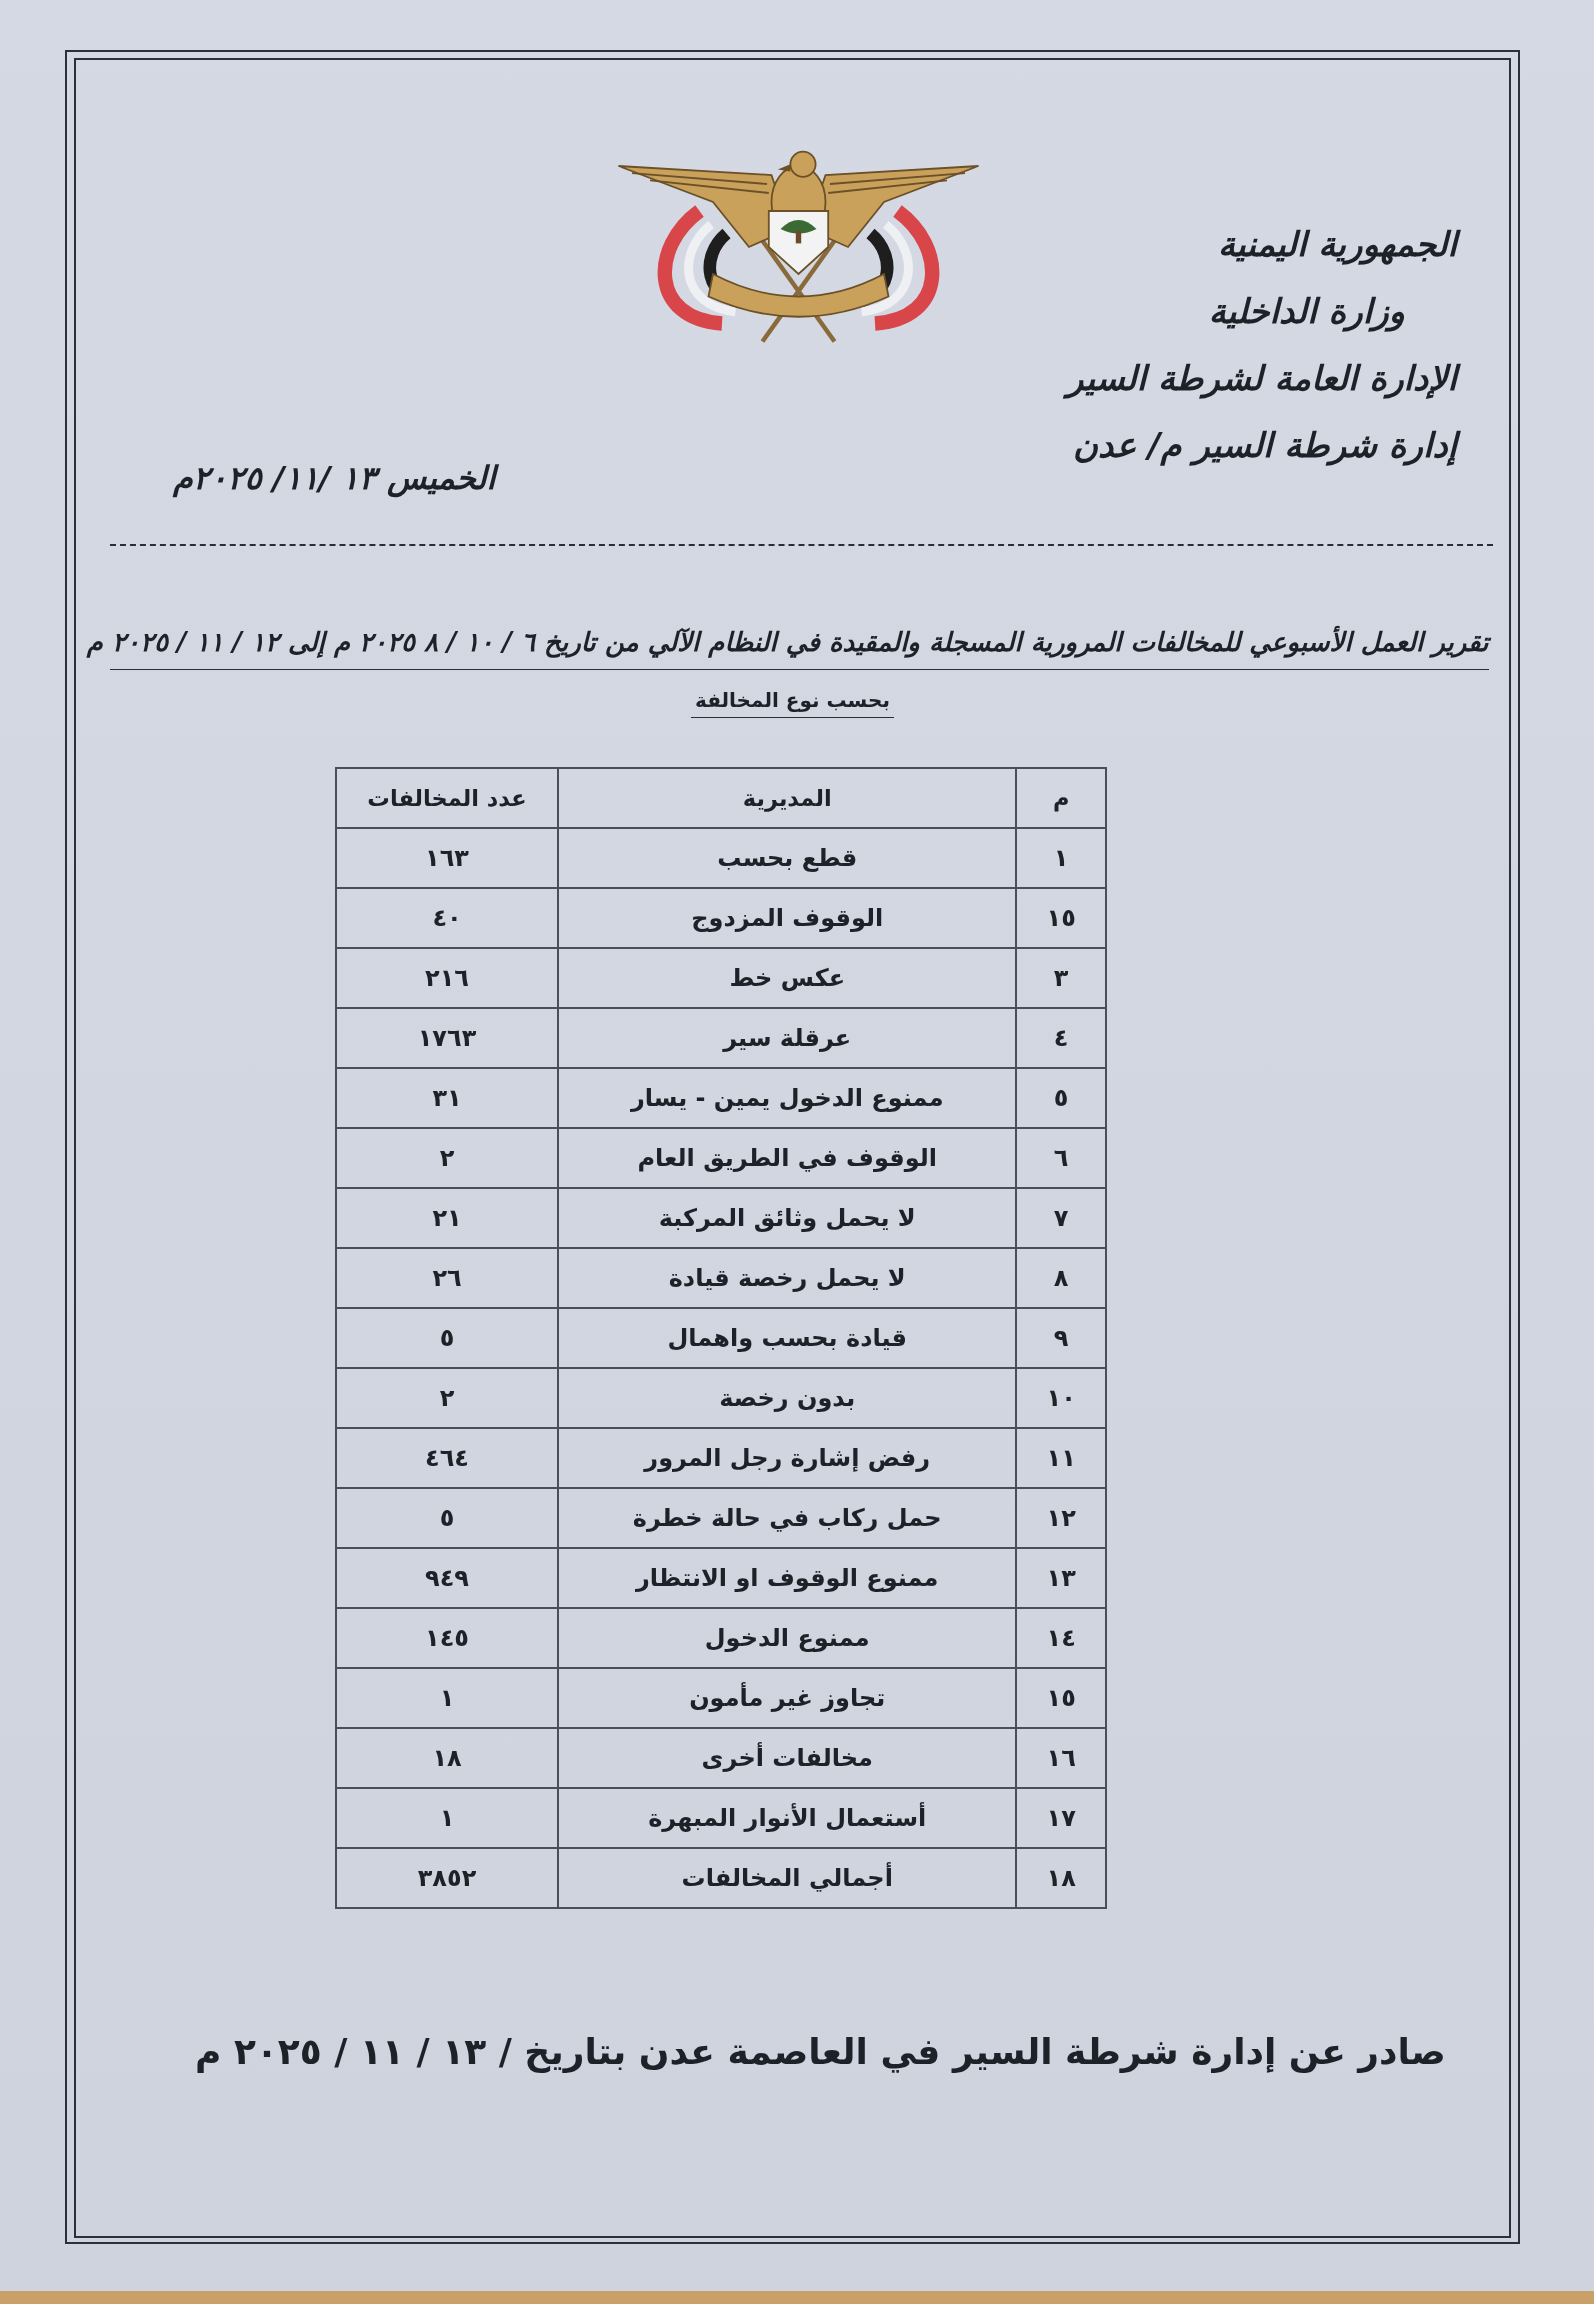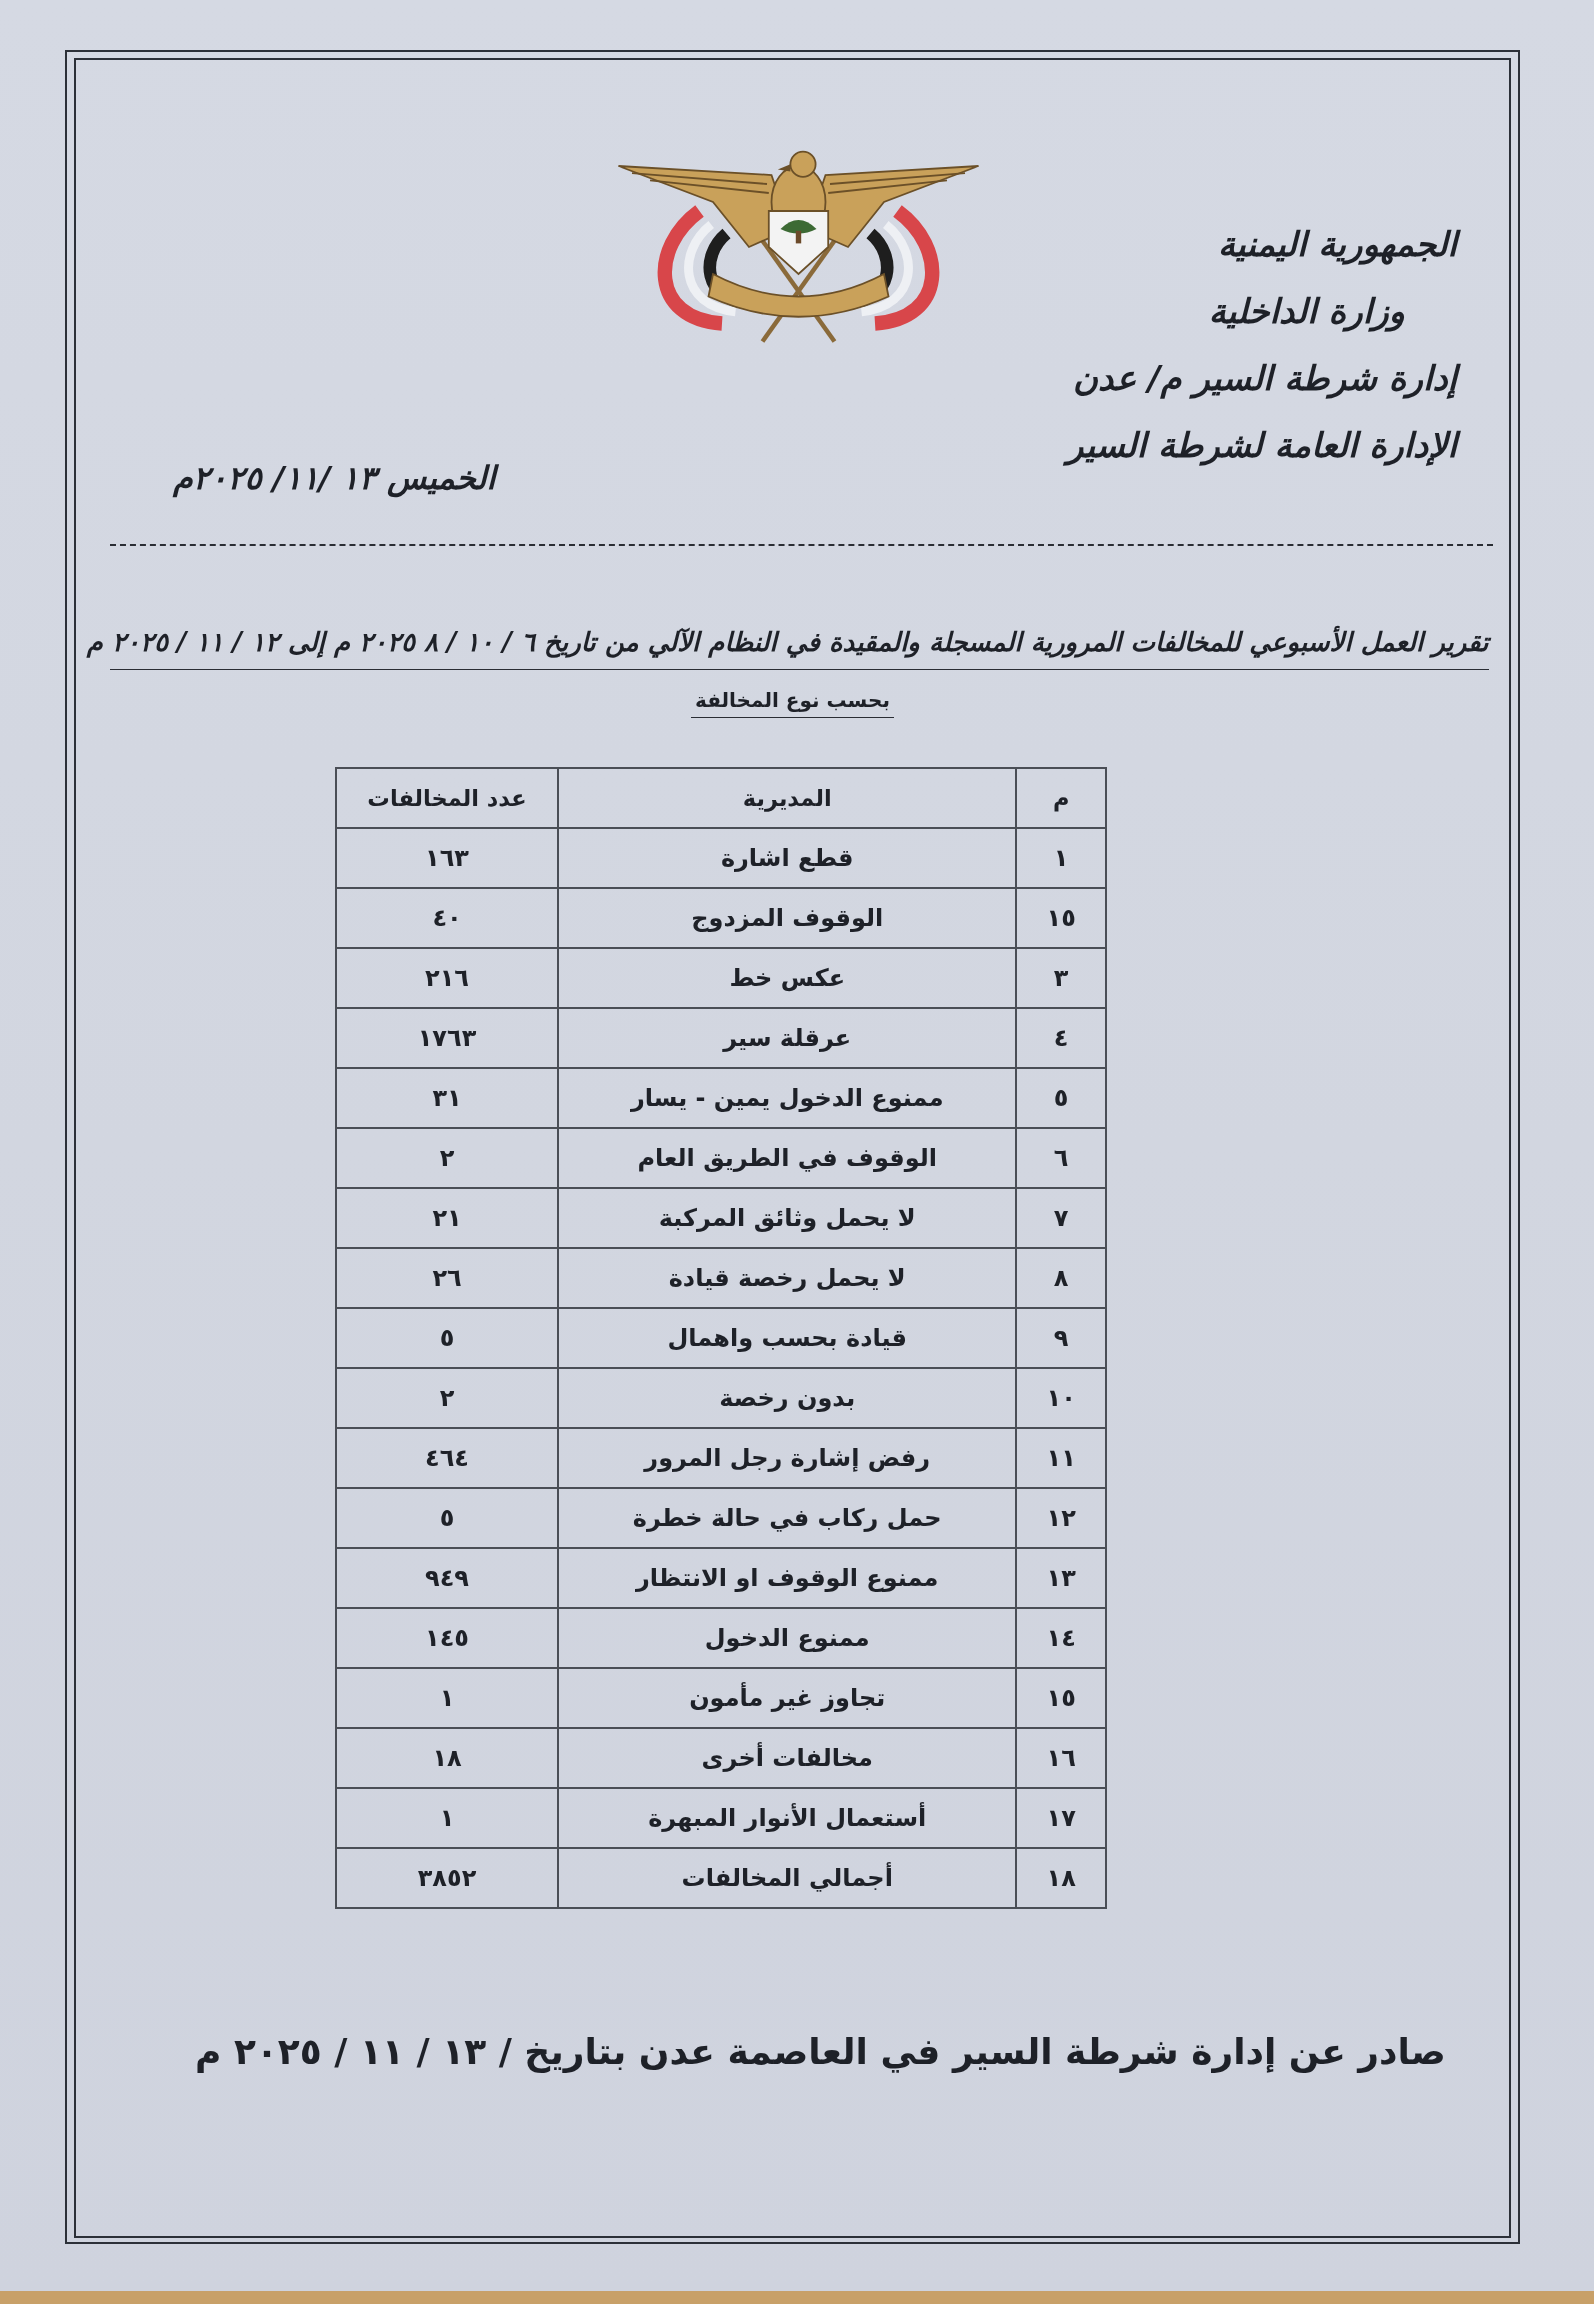--- a/index.html
+++ b/index.html
@@ -187,22 +187,22 @@
       <path d="M172 70 L238 70 L238 110 L205 140 L172 110 Z" fill="#f3f3f3" stroke="#6b5028" stroke-width="2"></path>
       <path d="M185 90 Q205 70 225 90 Q205 100 185 90 Z" fill="#3c6a34"></path>
       <rect x="202" y="92" width="6" height="14" fill="#6b4a2a"></rect>
 
       <path d="M110 140 Q205 190 300 140 L305 165 Q205 210 105 165 Z" fill="#c9a15a" stroke="#6b5028" stroke-width="2"></path>
     </svg>
 
     <div class="header-right">
       <div>الجمهورية اليمنية</div>
       <div class="line2">وزارة الداخلية</div>
+      <div>الإدارة العامة لشرطة السير</div>
       <div>إدارة شرطة السير م/  عدن</div>
-      <div>الإدارة العامة لشرطة السير</div>
     </div>
 
     <div class="date-line">الخميس ١٣ /١١/ ٢٠٢٥م</div>
 
     <div class="dashed"></div>
 
     <div class="report-title">تقرير العمل الأسبوعي للمخالفات المرورية المسجلة والمقيدة في النظام الآلي من تاريخ ٦ / ١٠ / ٨ ٢٠٢٥ م إلى ١٢ / ١١ / ٢٠٢٥ م</div>
     <div class="report-subtitle">
       <span>بحسب نوع المخالفة</span>
     </div>
@@ -211,21 +211,21 @@
       <thead>
         <tr>
           <th class="col-num">م</th>
           <th class="col-type">المديرية</th>
           <th class="col-count">عدد المخالفات</th>
         </tr>
       </thead>
       <tbody>
         <tr>
             <td>١</td>
-            <td>قطع اشارة</td>
+            <td>قطع بحسب</td>
             <td>١٦٣</td>
           </tr>
         <tr>
             <td>١٥</td>
             <td>الوقوف المزدوج</td>
             <td>٤٠</td>
           </tr>
         <tr>
             <td>٣</td>
             <td>عكس خط</td>

